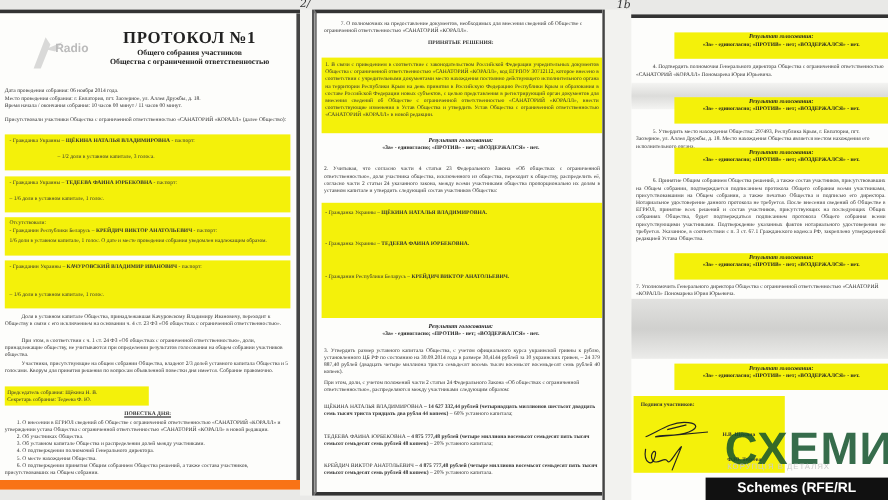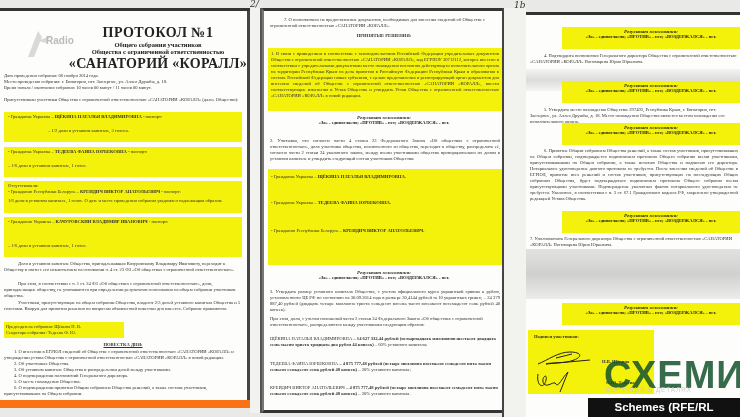--- a/index.html
+++ b/index.html
@@ -50,21 +50,20 @@
   <div class="edge"></div>
   <svg class="logo" viewBox="0 0 36 36">
     <path d="M8 30 L18 4 L22 10 L14 30 Z M18 14 L32 8 L26 16 Z" fill="#999"></path>
   </svg>
   <div class="logo-text">Radio</div>
 
   <div class="p1-head">
     <div class="p1-title">ПРОТОКОЛ №1</div>
     <div class="p1-sub">Общего собрания участников</div>
     <div class="p1-sub">Общества с ограниченной ответственностью</div>
-    <div class="p1-name">«САНАТОРИЙ «КОРАЛЛ»</div>
   </div>
 
   <div class="block tiny" style="top:62px;">
     <div>Дата проведения собрания: 06 ноября 2014 года.</div>
     <div>Место проведения собрания: г. Евпатория, пгт. Заозерное, ул. Аллея Дружбы, д. 18.</div>
     <div>Время начала / окончания собрания: 10 часов 00 минут / 11 часов 00 минут.</div>
   </div>
   <div class="block tiny" style="top:86px;">Присутствовали участники Общества с ограниченной ответственностью «САНАТОРИЙ «КОРАЛЛ» (далее Общество):</div>
 
   <div class="row-hl hl tiny" style="top:101px;height:30px;">

